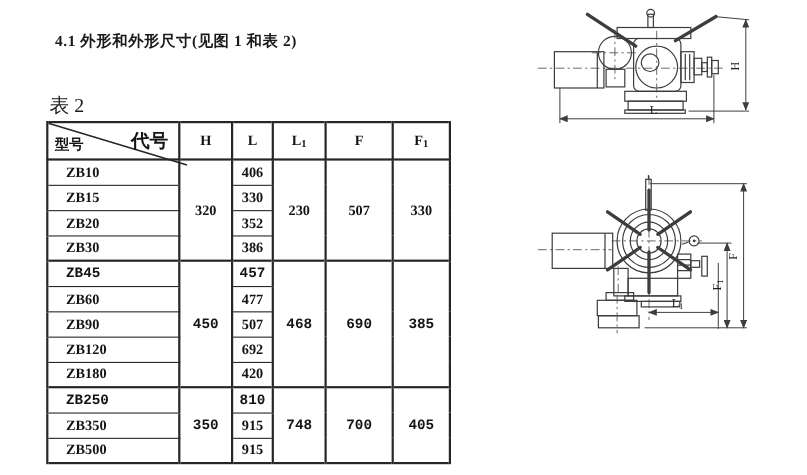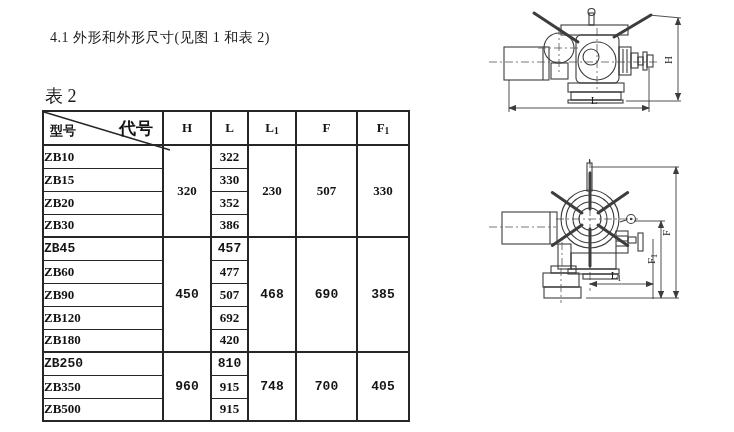--- a/index.html
+++ b/index.html
@@ -1,36 +1,36 @@
 <!DOCTYPE html>
 <html><head>
 <meta charset="utf-8">
 <style>
   html,body { margin:0; padding:0; }
   body {
     width:734px; height:432px; position:relative; overflow:hidden;
     background:#ffffff; color:#1a1a1a;
     font-family:"Liberation Serif", serif;
   }
-  .heading { position:absolute; left:50px; top:29px; font-size:14px; letter-spacing:.5px; }
+  .heading { position:absolute; left:50px; top:29px; font-size:14px; letter-spacing:.5px;font-weight:bold; }
   .caption { position:absolute; left:45px; top:84px; font-size:18px; }
 
   table.dim-table {
     position:absolute; left:42px; top:110px; width:366px;
     border-collapse:collapse; table-layout:fixed;
     border:2px solid #262626;
   }
   .dim-table th, .dim-table td {
     border:1px solid #262626; border-left-width:2px; border-right-width:2px;
     font-weight:bold; font-size:13px; text-align:center; padding:0;
     color:#141414;
   }
   .dim-table thead th { height:32px; border-bottom-width:2px;margin-left:36px; }
   .dim-table tbody tr { height:23px; }
-  .dim-table td.model { text-align:left; padding-left:0; }
+  .dim-table td.model { text-align:left; padding-left:16px; }
   .dim-table tr.group-start td { border-top-width:2px;font-family:Liberation Mono, monospace; }
   th.corner { position:relative; overflow:visible; }
   th.corner .tl { position:absolute; left:6px; top:10px; font-size:13px; }
   th.corner .tr { position:absolute; right:9px; top:5px; font-size:17px; }
   th.corner svg { position:absolute; left:0; top:0; overflow:visible; z-index:0; }
   th.corner span { z-index:1; }
   .sub { font-size:9.5px; vertical-align:-2px; }
 
   .draw-top    { position:absolute; left:486px; top:0;     width:246px; height:125px; }
   .draw-bottom { position:absolute; left:486px; top:156px; width:246px; height:150px; }
@@ -70,21 +70,21 @@
       <th><span>L</span><span class="sub"></span></th>
       <th><span>L</span><span class="sub">1</span></th>
       <th><span>F</span><span class="sub"></span></th>
       <th><span>F</span><span class="sub">1</span></th>
     </tr>
   </thead>
   <tbody>
     <tr>
       <td class="model">ZB10</td>
       <td rowspan="4">320</td>
-      <td>322</td>
+      <td>406</td>
       <td rowspan="4">230</td>
       <td rowspan="4">507</td>
       <td rowspan="4">330</td>
     </tr>
     <tr>
       <td class="model">ZB15</td>
       <td>330</td>
     </tr>
     <tr>
       <td class="model">ZB20</td>
@@ -113,21 +113,21 @@
     <tr>
       <td class="model">ZB120</td>
       <td>692</td>
     </tr>
     <tr>
       <td class="model">ZB180</td>
       <td>420</td>
     </tr>
     <tr class="group-start">
       <td class="model">ZB250</td>
-      <td rowspan="3">960</td>
+      <td rowspan="3">350</td>
       <td>810</td>
       <td rowspan="3">748</td>
       <td rowspan="3">700</td>
       <td rowspan="3">405</td>
     </tr>
     <tr>
       <td class="model">ZB350</td>
       <td>915</td>
     </tr>
     <tr>

